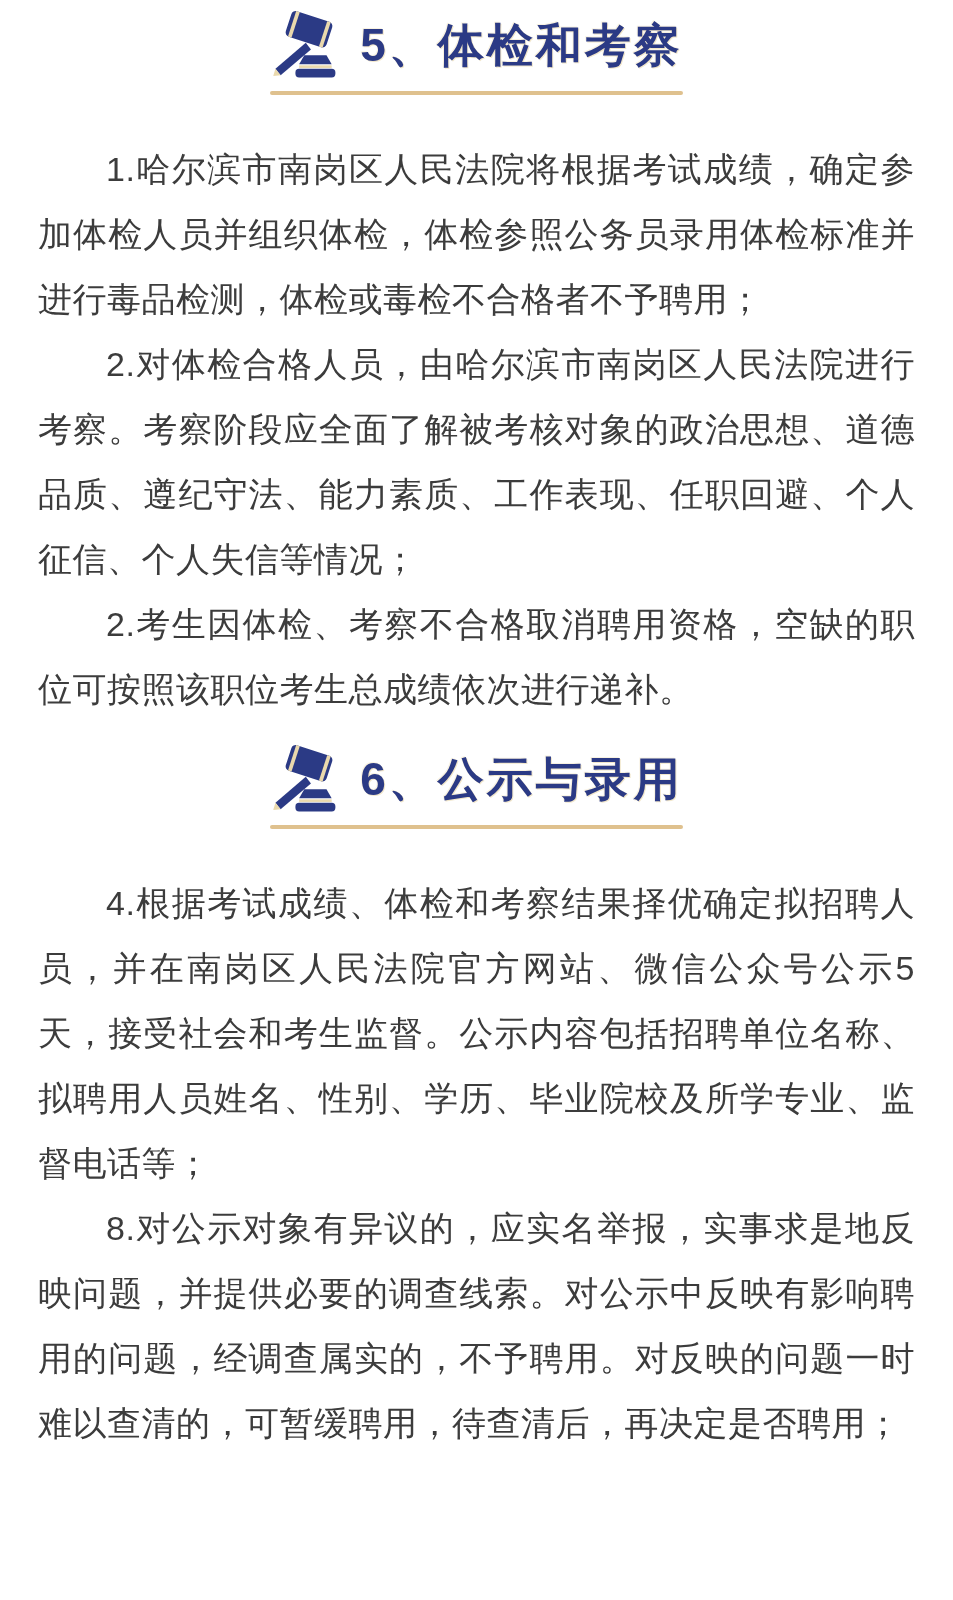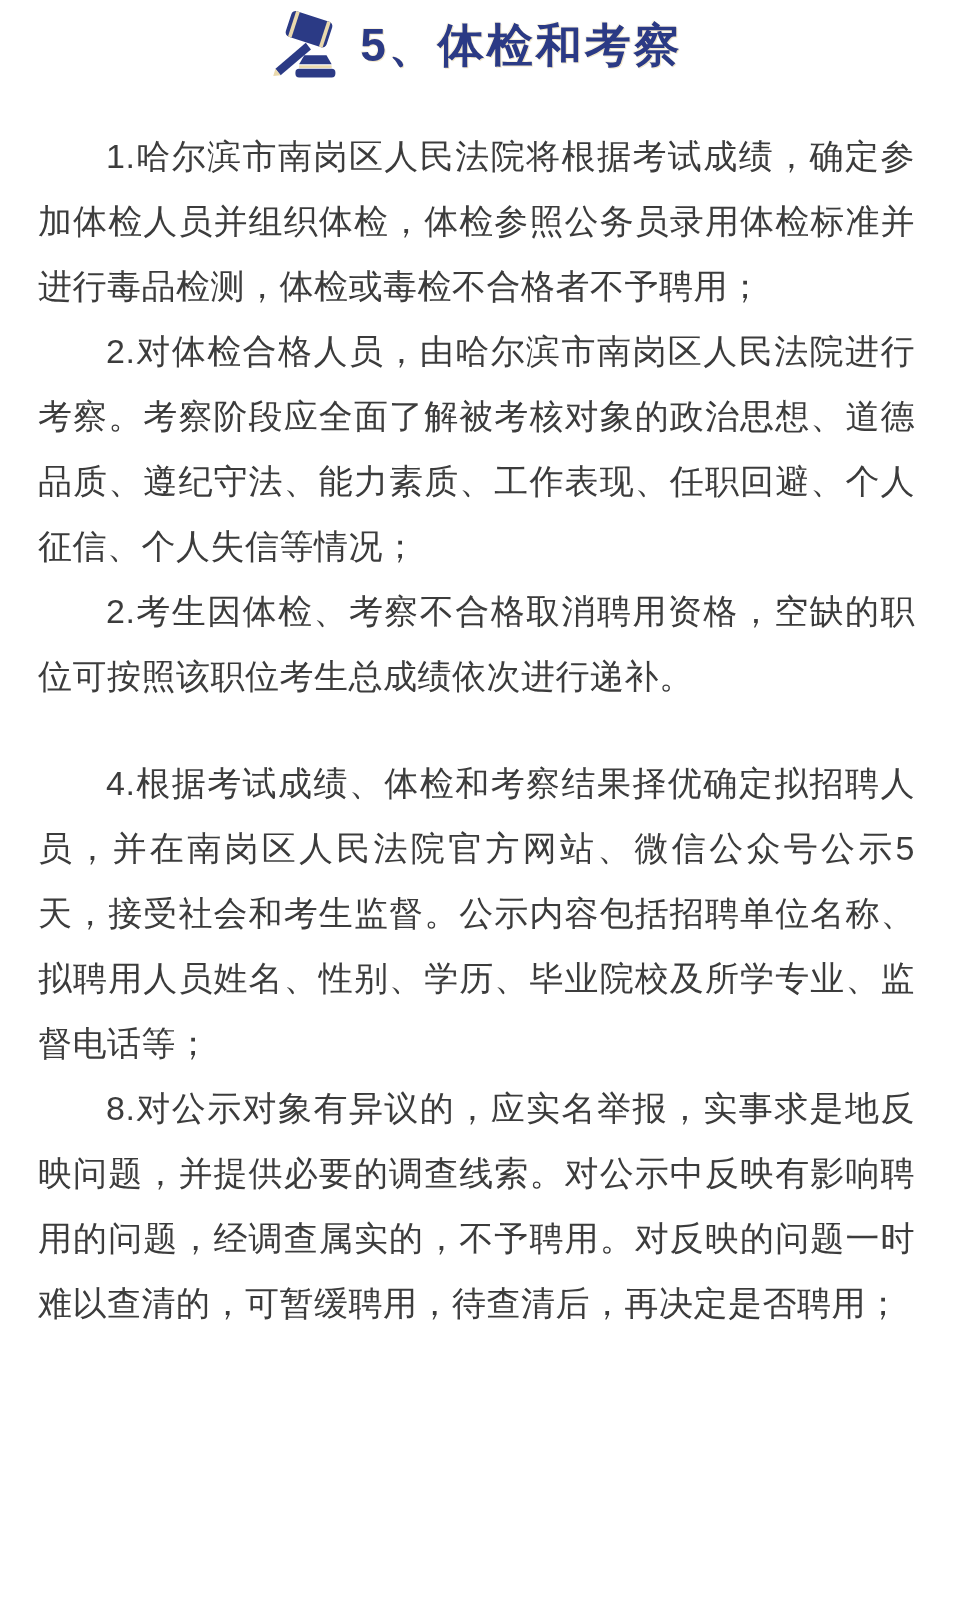--- a/index.html
+++ b/index.html
@@ -12,21 +12,21 @@
   body{
     width:953px;
     min-height:1600px;
     font-family:"Liberation Sans","DejaVu Sans",sans-serif;
     overflow-x:hidden;
   }
   .page{padding:8px 38px 10px;box-sizing:border-box;}
 
   .section-header{display:flex;justify-content:center;}
   .section-header.second{margin-top:20px;}
-  .header-inner{display:flex;flex-direction:row;align-items:center;}
+  .header-inner{display:flex;flex-direction:column;align-items:center;}
   .header-row{display:flex;align-items:center;gap:14px;}
   .gavel{width:76px;height:74px;flex:0 0 auto;}
   .header-title{
     font-size:46px;
     font-weight:bold;
     color:var(--navy);
     letter-spacing:3px;
     line-height:1.1;
     white-space:nowrap;
     text-shadow:1px 1px 0 rgba(234,217,173,.65), -1px -1px 0 rgba(234,217,173,.35);
@@ -82,19 +82,45 @@
       <div class="header-rule"></div>
     </div>
   </div>
 
   <div class="section-body">
     <p class="body-par">1.哈尔滨市南岗区人民法院将根据考试成绩，确定参加体检人员并组织体检，体检参照公务员录用体检标准并进行毒品检测，体检或毒检不合格者不予聘用；</p>
     <p class="body-par">2.对体检合格人员，由哈尔滨市南岗区人民法院进行考察。考察阶段应全面了解被考核对象的政治思想、道德品质、遵纪守法、能力素质、工作表现、任职回避、个人征信、个人失信等情况；</p>
     <p class="body-par">2.考生因体检、考察不合格取消聘用资格，空缺的职位可按照该职位考生总成绩依次进行递补。</p>
   </div>
 
+  <div class="section-header second">
+    <div class="header-inner">
+      <div class="header-row">
+        <svg class="gavel" viewBox="0 0 100 100" aria-hidden="true">
+          <g fill="#2b3a85">
+            <polygon points="6,82 13,91 54,56 47,47"></polygon>
+            <g transform="rotate(18 52 30)">
+              <rect x="22" y="11" width="58" height="36" rx="6"></rect>
+            </g>
+            <path d="M45 64 L75 64 L82 76 L38 76 Z"></path>
+            <rect x="33" y="82" width="54" height="12" rx="5"></rect>
+          </g>
+          <g fill="#ead9ad">
+            <polygon points="6,82 13,91 3,92"></polygon>
+            <g transform="rotate(18 52 30)">
+              <rect x="27" y="11" width="5" height="36"></rect>
+              <rect x="71" y="11" width="5" height="36"></rect>
+            </g>
+            <rect x="38" y="77.5" width="44" height="3.5"></rect>
+          </g>
+        </svg>
+        <div class="header-title">6、公示与录用</div>
+      </div>
+      <div class="header-rule"></div>
+    </div>
+  </div>
 
   <div class="section-body">
     <p class="body-par">4.根据考试成绩、体检和考察结果择优确定拟招聘人员，并在南岗区人民法院官方网站、微信公众号公示5天，接受社会和考生监督。公示内容包括招聘单位名称、拟聘用人员姓名、性别、学历、毕业院校及所学专业、监督电话等；</p>
     <p class="body-par">8.对公示对象有异议的，应实名举报，实事求是地反映问题，并提供必要的调查线索。对公示中反映有影响聘用的问题，经调查属实的，不予聘用。对反映的问题一时难以查清的，可暂缓聘用，待查清后，再决定是否聘用；</p>
   </div>
 
 </div>
 
 </body></html>

